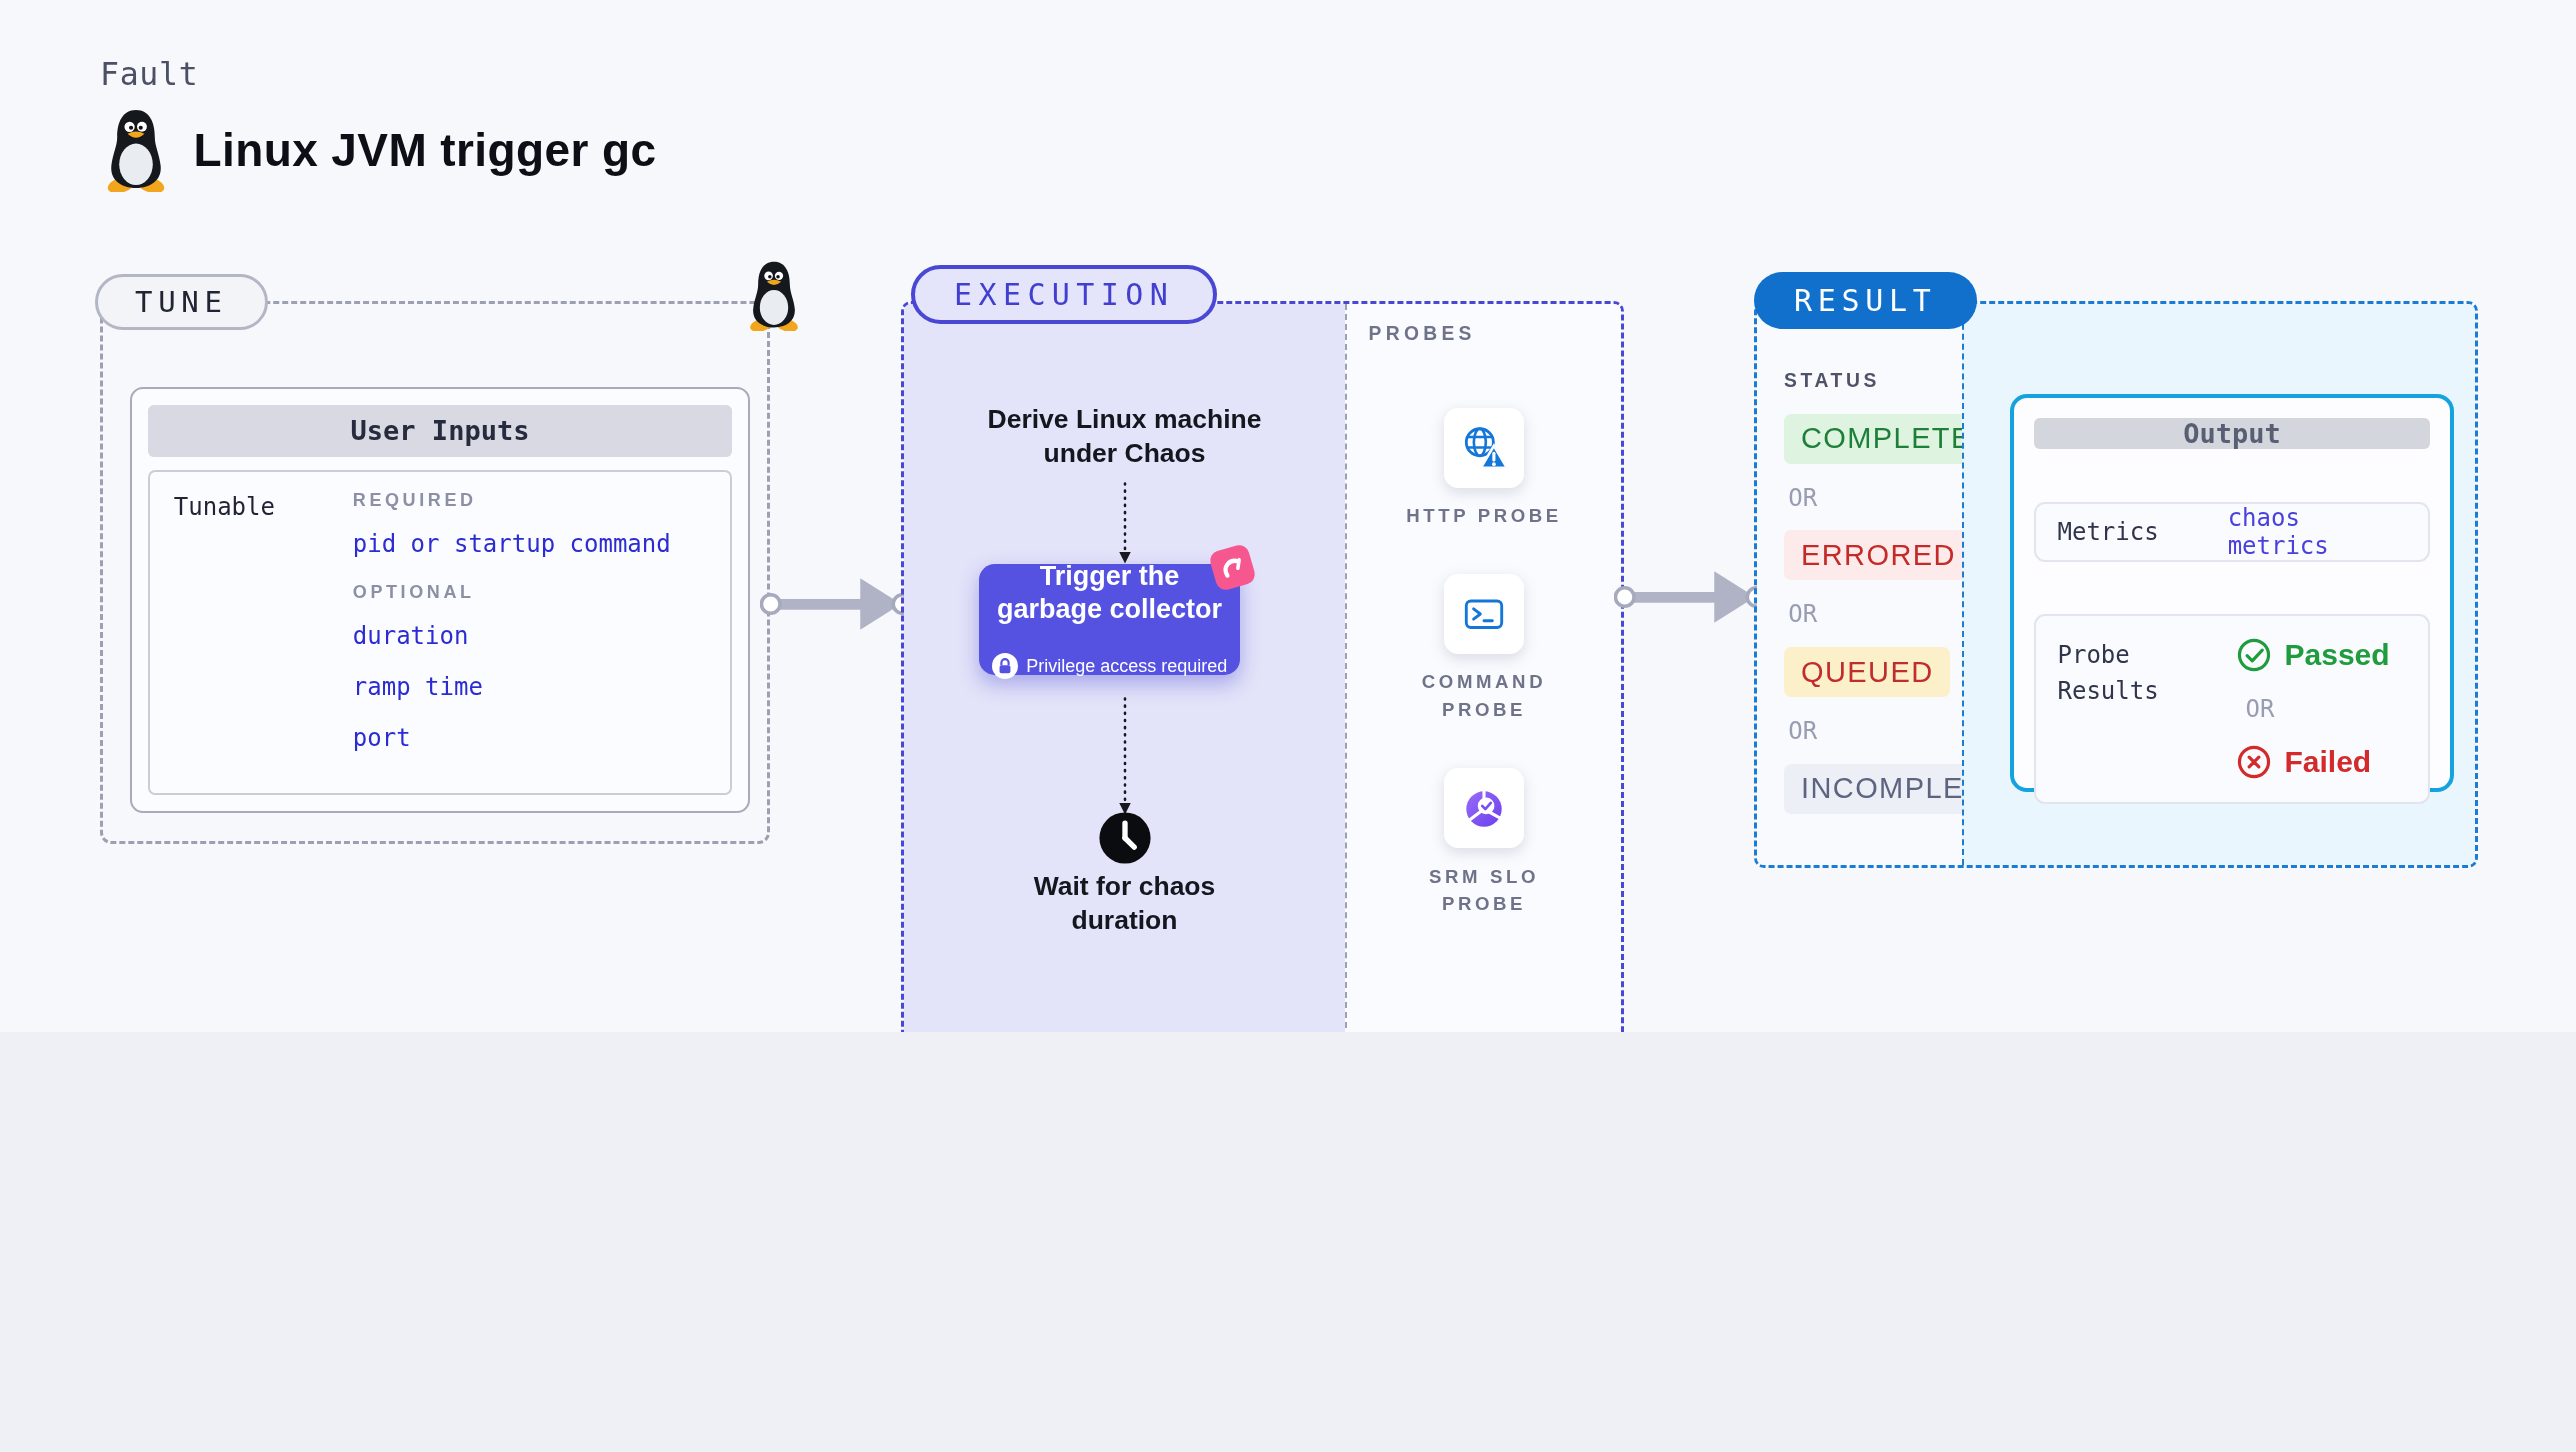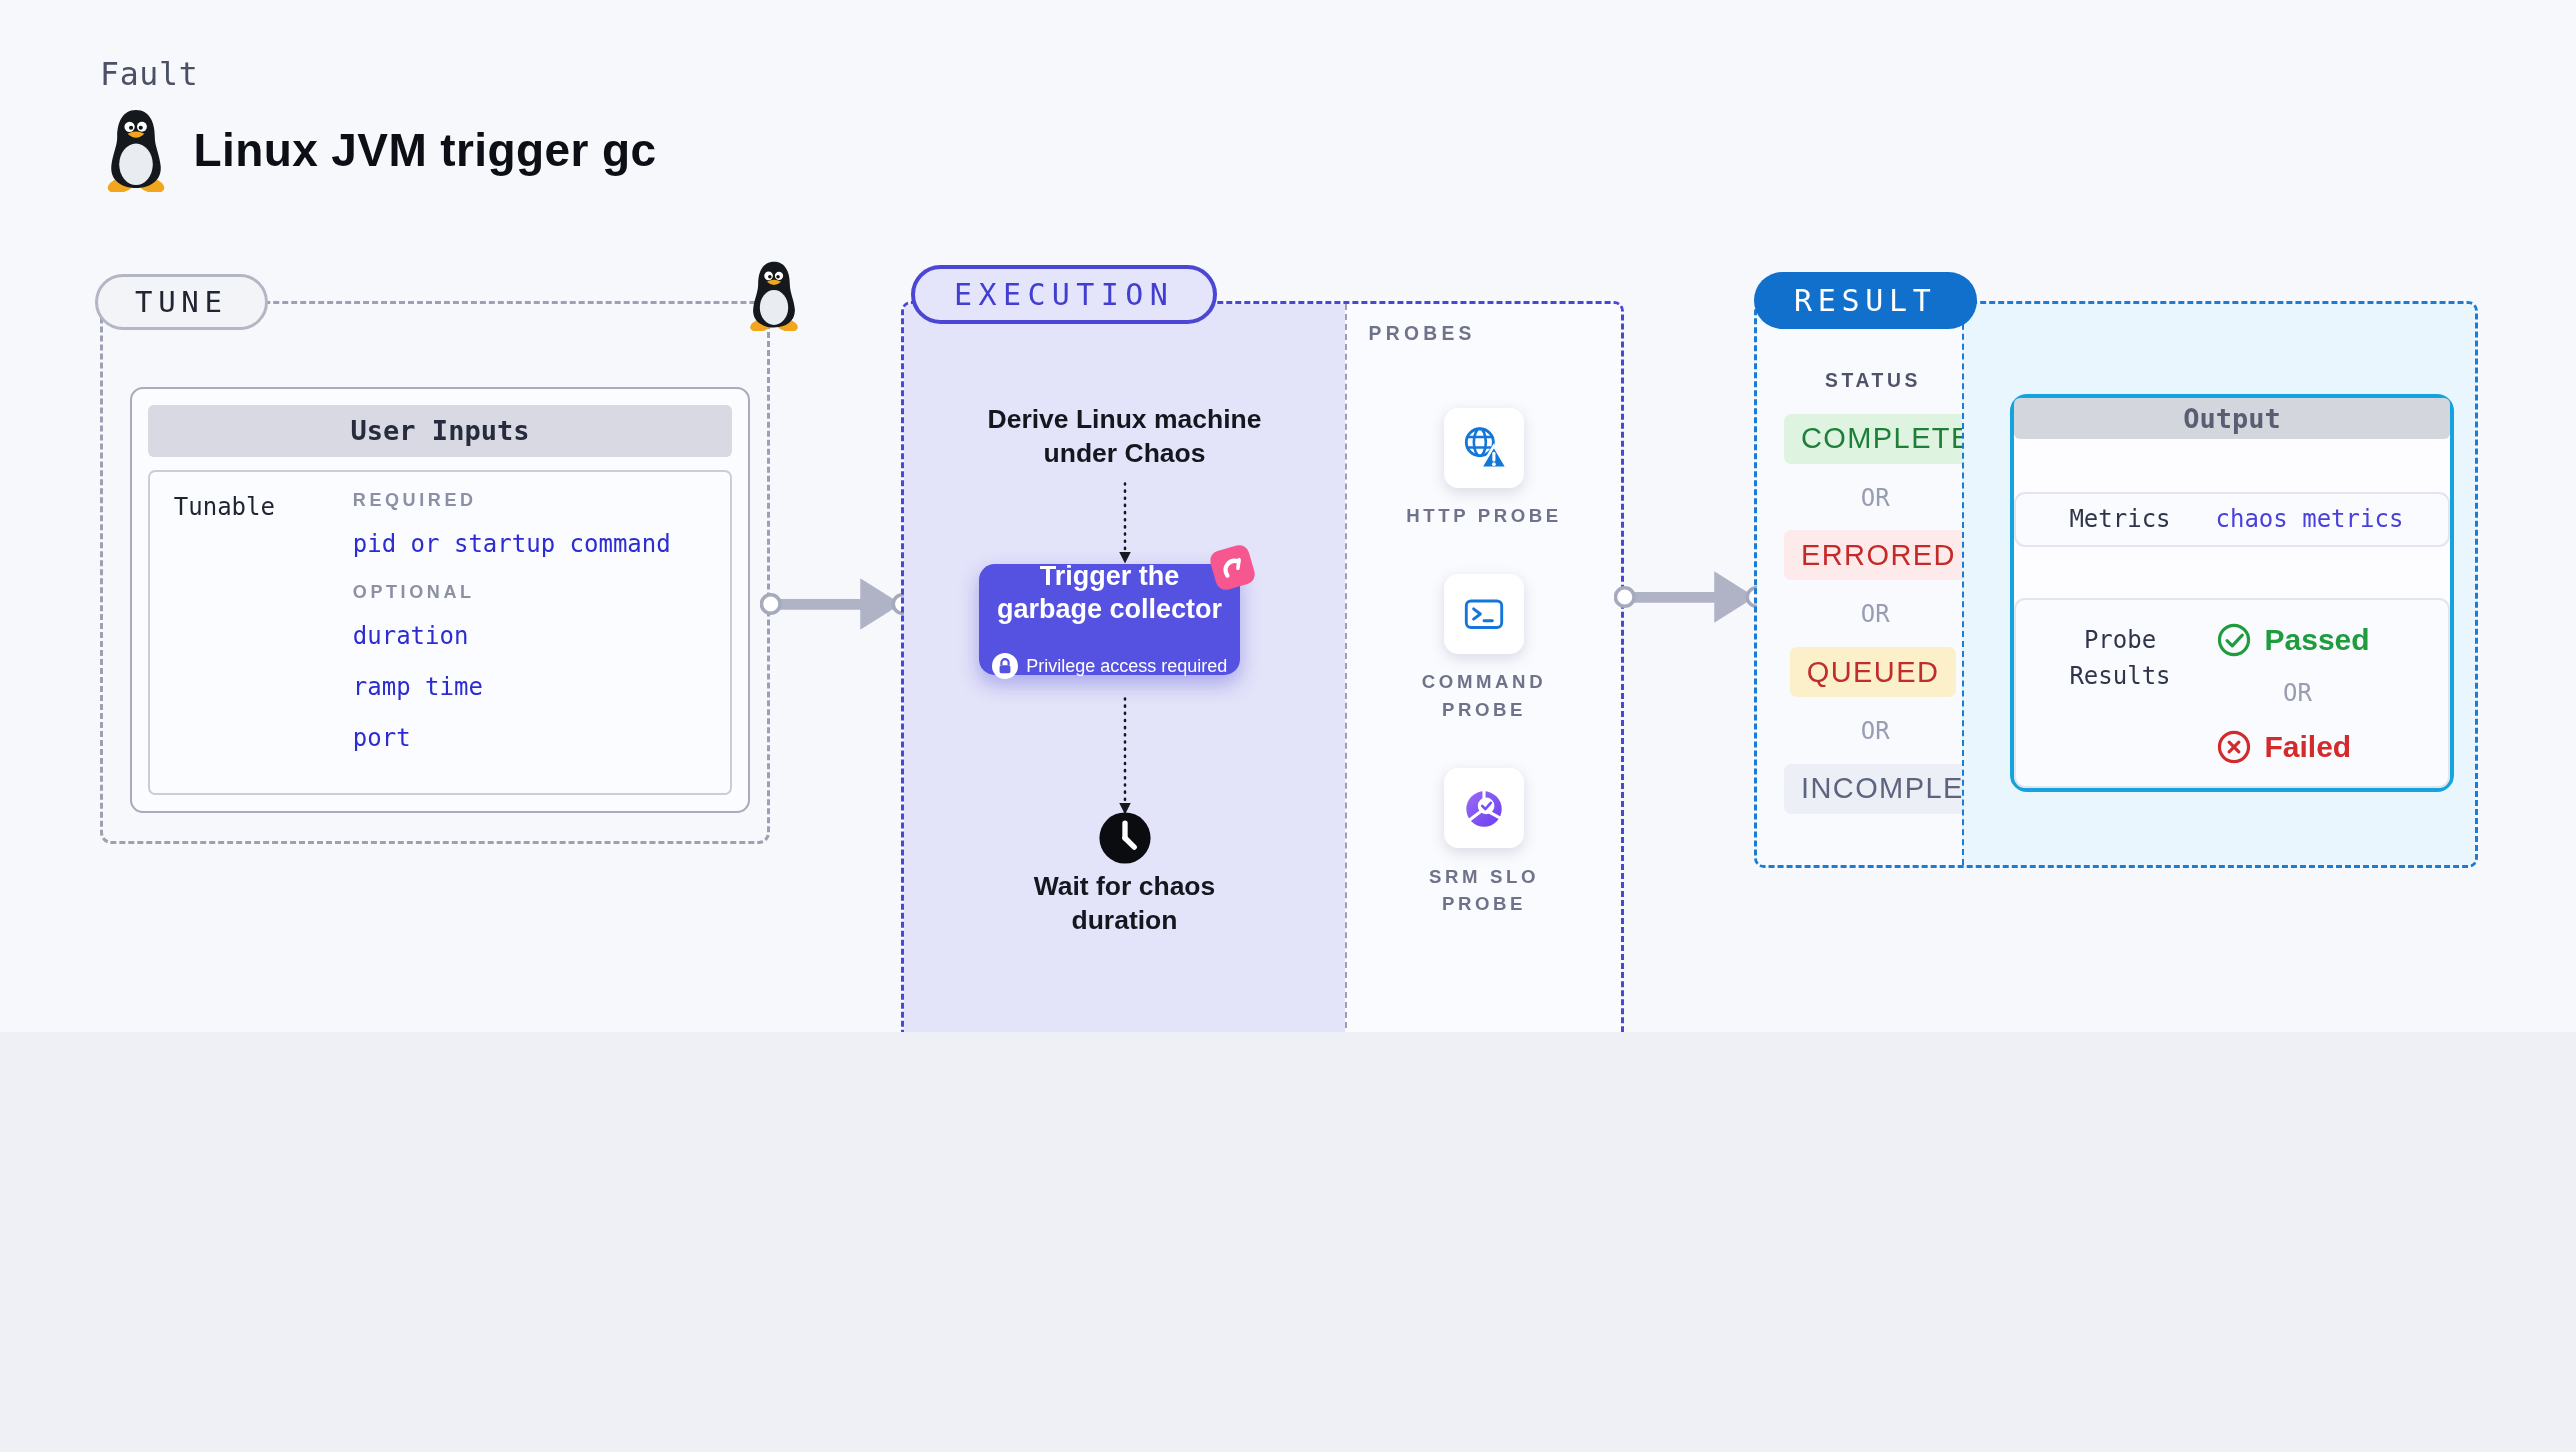--- a/index.html
+++ b/index.html
@@ -79,33 +79,33 @@
     flex-direction:column; align-items:center; }
   .probe-card { width:80px; height:80px; background:#ffffff; border-radius:14.3px;
     box-shadow:0 4.3px 14.3px rgba(140,145,170,.28); display:flex; align-items:center; justify-content:center; }
   .probe-card svg { width:50px; height:50px; }
   .probe-name { margin-top:14.3px; text-align:center; font-size:18.6px; font-weight:bold;
     letter-spacing:3.6px; color:#6e7389; line-height:1.5; }
   .probe-gap { margin-top:44px; }
 
   
   .result-box { position:absolute; left:1754px; top:301px; width:724px; height:567px;
-    border:3.6px dashed #1a7cd4; border-radius:10px; display:flex; overflow:hidden;text-align:center; }
+    border:3.6px dashed #1a7cd4; border-radius:10px; display:flex; overflow:hidden; }
   .status-col { width:205px; background:#f8fafd; padding:66px 0 0 27px; }
   .status-cap { font-size:19.3px; font-weight:bold; letter-spacing:3.6px; color:#4e5368; }
   .badge { display:inline-block; padding:8.6px 17px; border-radius:7.2px;
     font-size:29px; font-weight:normal; letter-spacing:1.4px; white-space:nowrap; }
   .badge-completed { background:#def3e0; color:#1d7f38; margin-top:21.5px; }
   .badge-errored { background:#fcebea; color:#c62a28; }
   .badge-queued { background:#fbf0c9; color:#c02d2d; }
   .badge-incompleted { background:#edeff7; color:#5d647f; }
   .or-txt { font-size:24px; color:#989db1; margin:20px 0 18.6px 4.3px; }
   .output-col { flex:1; background:#e9f6fd; border-left:2.9px dashed #1a7cd4; position:relative; }
   .output-card { position:absolute; left:46px; top:90px; width:444px; height:398px;
-    background:#fdfdff; border:4.3px solid #14a3df; border-radius:17px; padding:0;
+    background:#fdfdff; border:4.3px solid #14a3df; border-radius:17px; padding:20px;
     display:flex; flex-direction:column;gap:40px; }
   .out-band { height:52px; background:#d4d6de; border-radius:5.7px; display:flex;
     align-items:center; justify-content:center; font-size:27px; font-weight:bold; color:#595f73; }
   .out-row { border:2.1px solid #e2e4ee; border-radius:11px; background:#fafbff; }
   .metrics-row { margin-top:13px; height:67px; display:flex; align-items:center; padding:0 21.5px; }
   .out-label { width:165px; font-size:24px; color:#2f354a; line-height:1.5; }
   .metrics-val { font-size:24px; color:#4a40db; margin-left:13px; }
   .proberes-row { margin-top:11.5px; flex:1; display:flex; padding:21.5px; }
   .pr-right { margin-left:13px; display:flex; flex-direction:column; }
   .pr-item { display:flex; align-items:center; gap:13px; }

